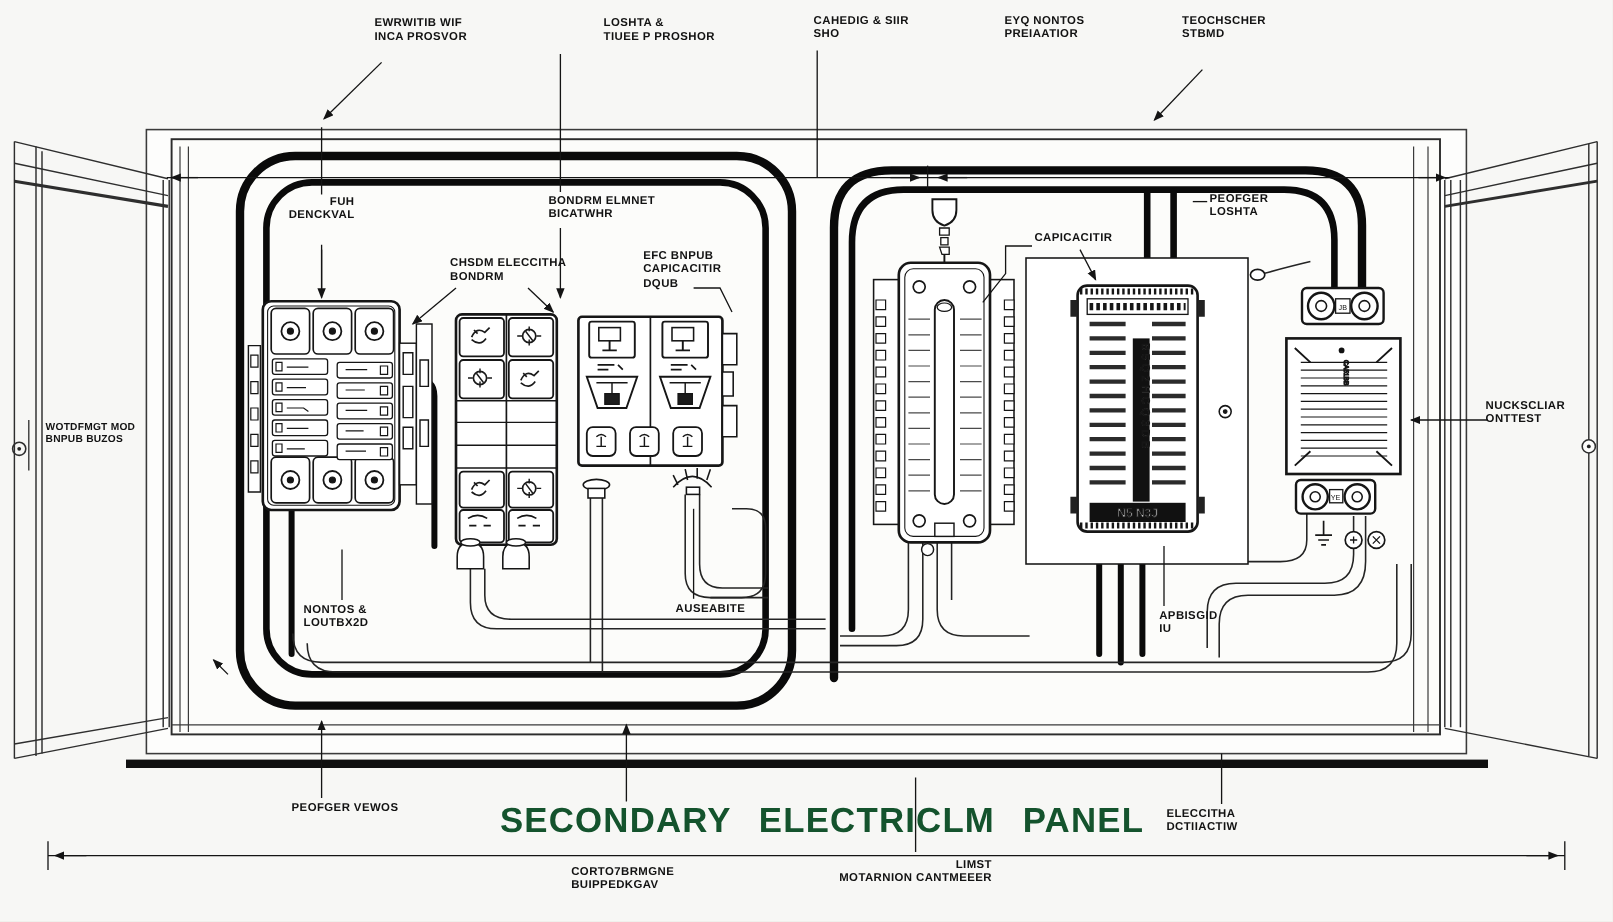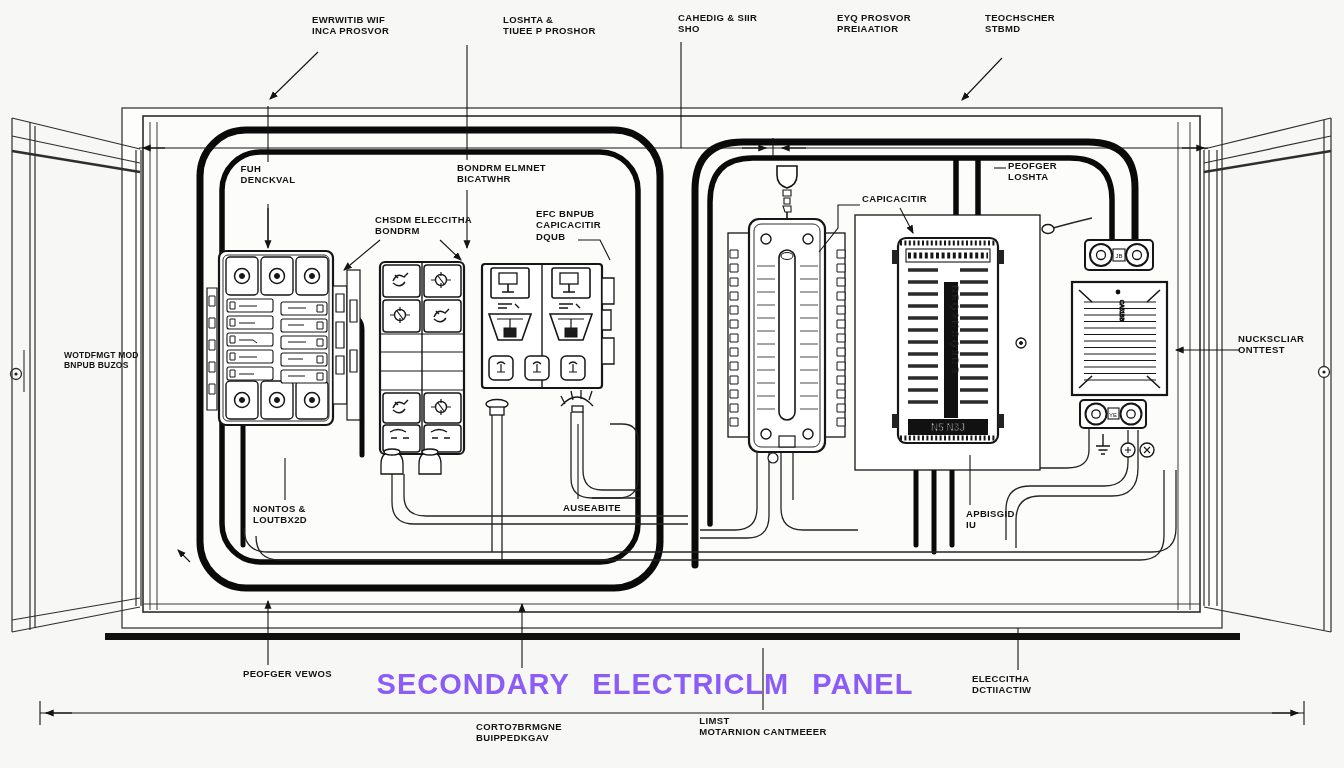--- a/index.html
+++ b/index.html
@@ -2,25 +2,25 @@
 <html><head>
 <meta charset="utf-8">
 <style>
   html,body{margin:0;padding:0;background:#e9e9e7;}
   .stage{position:relative;width:1344px;height:768px;background:#f7f7f5;overflow:hidden;
          font-family:"Liberation Sans",sans-serif;}
   svg{position:absolute;left:0;top:0;}
   .lbl{position:absolute;font:600 9.5px/1.2 "Liberation Sans",sans-serif;color:#121212;
        letter-spacing:.35px;z-index:5;}
   .lbl span{display:block;}
-  .lbl.c{transform:translateX(-50%);text-align:left;}
-  .lbl.sm{font-size:8.5px;letter-spacing:.2px;margin-left:26px;}
+  .lbl.c{transform:translateX(-50%);text-align:right;}
+  .lbl.sm{font-size:8.5px;letter-spacing:.2px;}
   .title{position:absolute;transform:translateX(-50%);z-index:5;
-         font:700 29px/1 "Liberation Sans",sans-serif;color:#8b5cf6;
-         letter-spacing:1px;word-spacing:14px;white-space:nowrap;}
+         font:700 29px/1 "Liberation Sans",sans-serif;color:#14532d;
+         letter-spacing:1px;word-spacing:14px;white-space:nowrap;margin-left:40px;}
 </style>
 </head>
 <body>
 
 <div class="stage">
 
 <svg width="1344" height="768" viewBox="0 0 1344 768">
   <defs>
     <marker id="ah" markerWidth="9" markerHeight="8" refX="7" refY="3.2" orient="auto">
       <path d="M0,0 L8,3.2 L0,6.4 Z" fill="#141414"></path>
@@ -321,21 +321,21 @@
 </div>
 <div class="lbl" style="left:503px;top:14px">
   <span>LOSHTA &amp;</span>
       <span>TIUEE P PROSHOR</span>
 </div>
 <div class="lbl" style="left:678px;top:12px">
   <span>CAHEDIG &amp; SIIR</span>
       <span>SHO</span>
 </div>
 <div class="lbl" style="left:837px;top:12px">
-  <span>EYQ PROSVOR</span>
+  <span>EYQ NONTOS</span>
       <span>PREIAATIOR</span>
 </div>
 <div class="lbl" style="left:985px;top:12px">
   <span>TEOCHSCHER</span>
       <span>STBMD</span>
 </div>
 
 <div class="lbl c" style="left:268px;top:163px">
   <span>FUH</span>
       <span>DENCKVAL</span>

